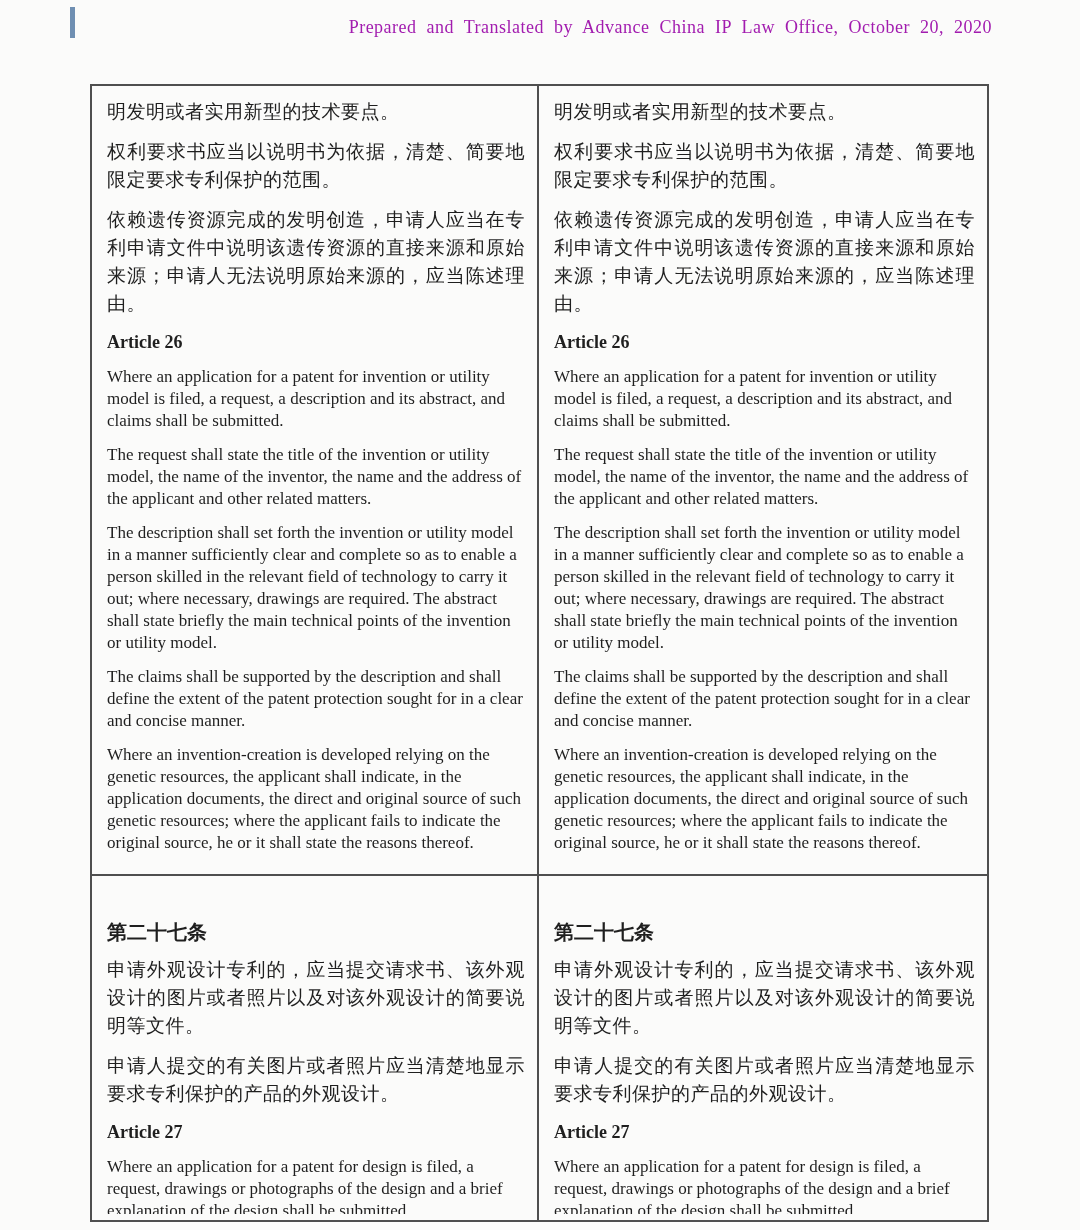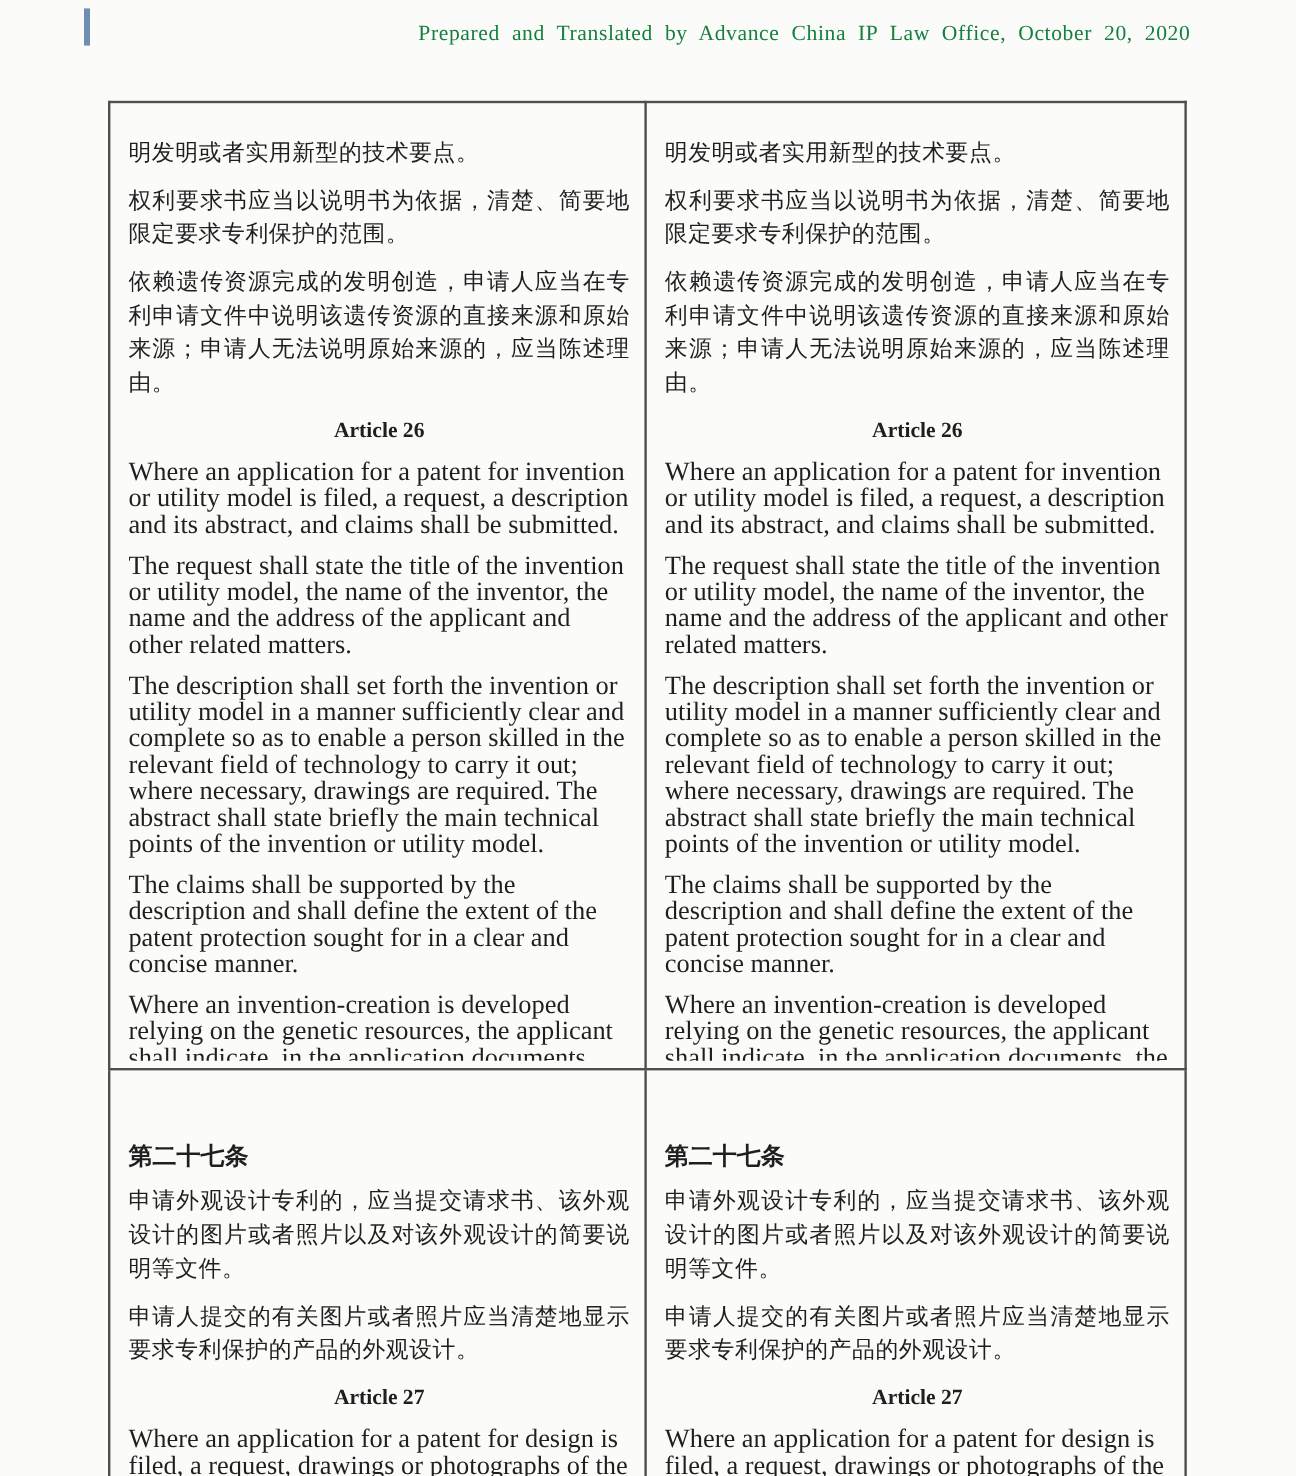--- a/index.html
+++ b/index.html
@@ -17,21 +17,21 @@
     position: absolute;
     left: 70px; top: 7px;
     width: 5px; height: 31px;
     background: #6f8fb2;
   }
   .credit {
     position: absolute;
     top: 14px;
     right: 88px;
     text-align: right;
-    color: #15803d;
+    color: #a21caf;
     line-height: 26px;
   }
   .credit .en-line {
     font-size: 18px;
     word-spacing: 5px;
     letter-spacing: 0.5px;
   }
   .credit .zh-line {
     font-size: 18px;
     letter-spacing: 1px;
@@ -43,45 +43,45 @@
     left: 90px; top: 84px;
     width: 897px;
     border-collapse: collapse;
     table-layout: fixed;
   }
   table.doc-table col.c-left  { width: 447px; }
   table.doc-table col.c-right { width: 450px; }
   table.doc-table td {
     border: 2px solid #4f4f4f;
     vertical-align: top;
-    padding: 22px 12px 6px 15px;
+    padding: 6px 12px 6px 15px;
   }
   .cell-inner { overflow: hidden; }
   tr.row-1 .cell-inner { height: 776px; }
   tr.row-2 .cell-inner { height: 300px; margin-top: 32px; }
 
   .para { margin: 12px 0; }
   .para:first-child { margin-top: 6px; }
 
   .para.zh {
     font-size: 19px;
     line-height: 28px;
     text-align: justify;
     letter-spacing: 0.5px;
   }
   .para.en {
-    font-size: 22px;
+    font-size: 17px;
     line-height: 22px;
     text-align: left;
   }
   .para.h-en, .para.h-zh {
     font-weight: bold;
     line-height: 24px;
   }
-  .para.h-en { font-size: 18px; text-align: center; }
+  .para.h-en { font-size: 18px; }
   .para.h-zh { font-size: 20px; }
 
   
   .footer {
     position: absolute;
     left: 90px;
     width: 897px;
     top: 1263px;
     text-align: center;
     font-size: 18px;

